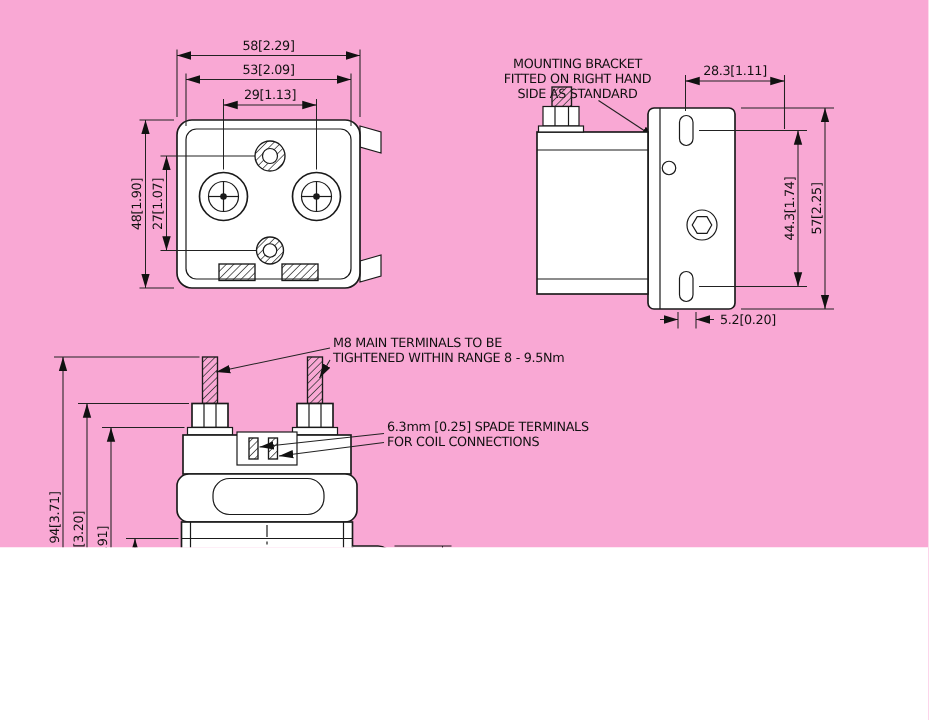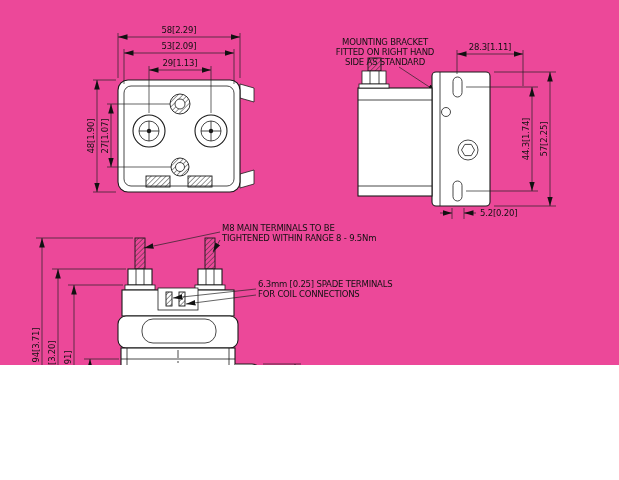--- a/index.html
+++ b/index.html
@@ -1,16 +1,16 @@
 <!DOCTYPE html>
 <html><head>
 <meta charset="utf-8">
 <style>
   html,body{margin:0;padding:0;background:#fff;}
-  #page{width:619px;height:365px;background:#ec4899;position:relative;overflow:hidden;}
+  #page{width:619px;height:365px;background:#f9a8d4;position:relative;overflow:hidden;}
   svg{display:block;}
   .o1{fill:none;stroke:#1a1a1a;stroke-width:1.1;}
   .o1f{fill:#fff;stroke:#1a1a1a;stroke-width:1.1;}
   .o2{fill:none;stroke:#1a1a1a;stroke-width:0.8;}
   .o2f{fill:#fff;stroke:#1a1a1a;stroke-width:0.8;}
   .dim{fill:none;stroke:#222;stroke-width:0.7;}
   .txt{font-family:"DejaVu Sans","Liberation Sans",sans-serif;font-size:8.5px;fill:#111;letter-spacing:-0.2px;}
 </style>
 </head>
 <body>

